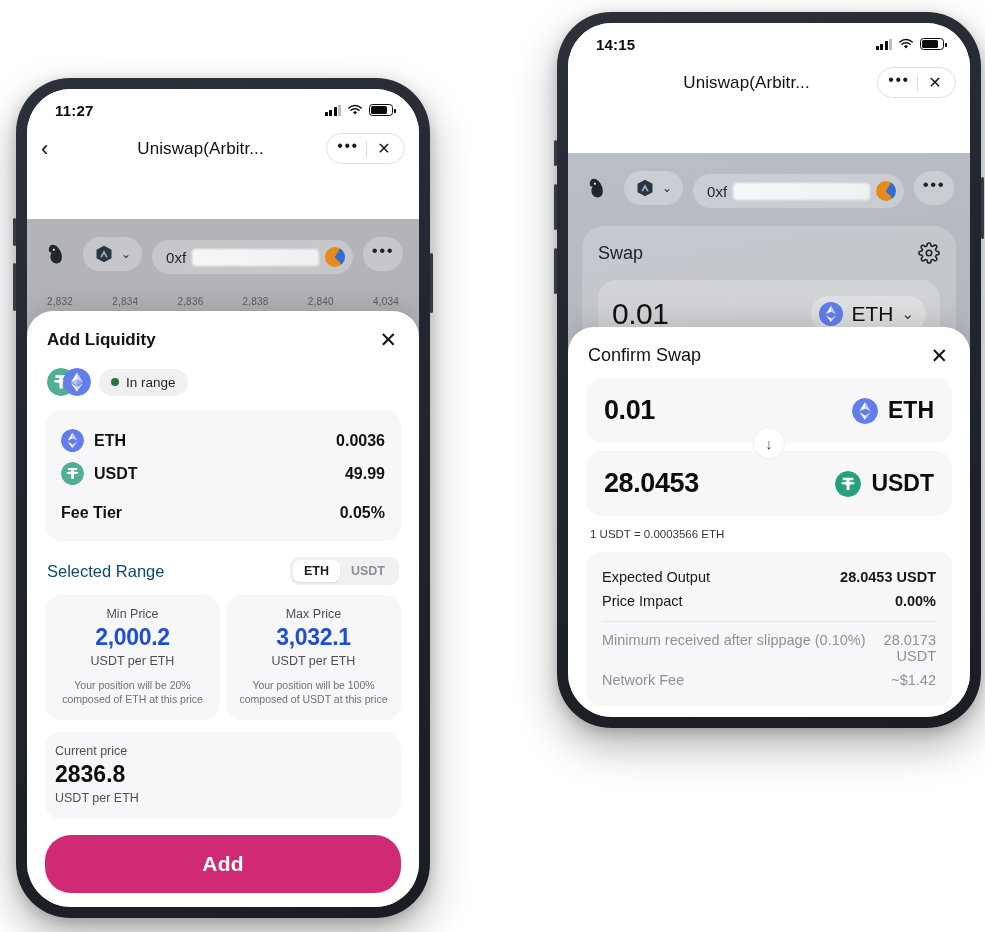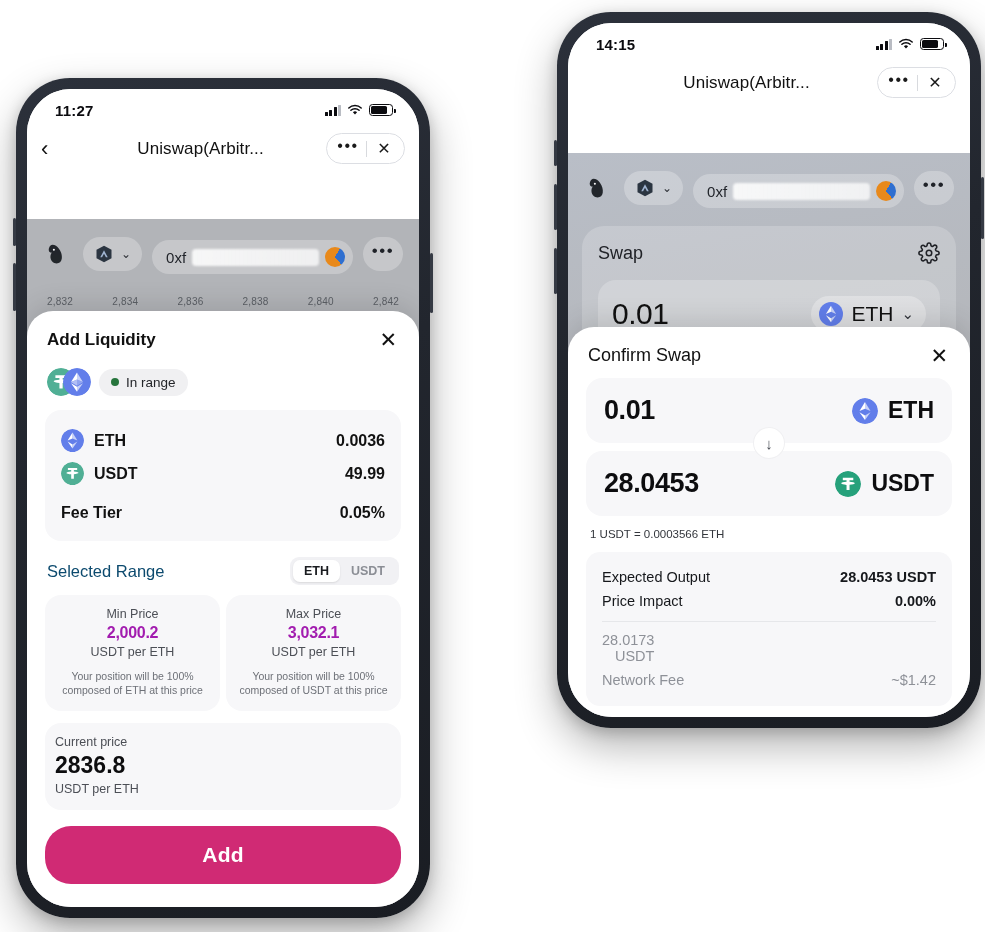--- a/index.html
+++ b/index.html
@@ -194,21 +194,21 @@
   .toggle { display:flex; background:#f1f1f4; border-radius: 9px; padding: 3px; }
   .toggle span { font-size: 12.5px; padding: 4px 11px; border-radius: 7px; color:#8b8e95; font-weight:700;}
   .toggle span.on { background:#fff; color:#1a1c20; box-shadow: 0 1px 2px rgba(0,0,0,.10); }
 
   .range-grid { display:flex; gap: 6px; }
   .range-card {
     flex:1; background:#f7f7f9; border-radius: 16px;
     padding: 12px 10px 14px 10px; text-align:center;
   }
   .range-card .rlbl { font-size: 12.5px; color:#4c4f56; }
-  .range-card .rval { font-size: 16px; font-weight: 700; color:#a21caf; margin: 3px 0 3px 0; letter-spacing:-.3px;text-align:center;}
+  .range-card .rval { font-size: 23px; font-weight: 700; color:#1d4ed8; margin: 3px 0 3px 0; letter-spacing:-.3px;text-align:center;}
   .range-card .runit { font-size: 12.5px; color:#4c4f56; }
   .range-card .rnote { font-size: 10.5px; color:#6d7077; line-height: 1.35; margin-top: 10px; }
 
   .cur-card { background:#f7f7f9; border-radius: 16px; padding: 12px 10px 14px 10px; text-align:left; margin-top: 12px; }
   .cur-card .clbl { font-size: 12.5px; color:#4c4f56; }
   .cur-card .cval { font-size: 23px; font-weight: 700; color:#0d0d0f; margin: 3px 0 3px 0; }
   .cur-card .cunit { font-size: 12.5px; color:#4c4f56; }
 
   .cta {
     display:block; width:100%; border:none; cursor:pointer;
@@ -320,21 +320,21 @@
           </div>
           <div class="more-pill">•••</div>
         </div>
         <div class="chart-strip">
           <div class="chart-axis">
             <span>2,832</span>
             <span>2,834</span>
             <span>2,836</span>
             <span>2,838</span>
             <span>2,840</span>
-            <span>2,842</span>
+            <span>4,034</span>
           </div>
         </div>
       </div>
 
       <div class="sheet" style="top:222px;">
         <div class="sheet-head">
           <div class="sheet-title">Add Liquidity</div>
           <div class="sheet-close">✕</div>
         </div>
 
@@ -396,21 +396,21 @@
             <span class="on">ETH</span>
             <span>USDT</span>
           </div>
         </div>
 
         <div class="range-grid">
           <div class="range-card">
             <div class="rlbl">Min Price</div>
             <div class="rval">2,000.2</div>
             <div class="runit">USDT per ETH</div>
-            <div class="rnote">Your position will be 100% composed of ETH at this price</div>
+            <div class="rnote">Your position will be 20% composed of ETH at this price</div>
           </div>
           <div class="range-card">
             <div class="rlbl">Max Price</div>
             <div class="rval">3,032.1</div>
             <div class="runit">USDT per ETH</div>
             <div class="rnote">Your position will be 100% composed of USDT at this price</div>
           </div>
         </div>
 
         <div class="cur-card">
@@ -554,20 +554,21 @@
           <div class="drow">
             <span class="dl">Expected Output</span>
             <span class="dv">28.0453 USDT</span>
           </div>
           <div class="drow">
             <span class="dl">Price Impact</span>
             <span class="dv">0.00%</span>
           </div>
           <div class="ddiv"></div>
           <div class="drow muted">
+            <span class="dl">Minimum received after slippage (0.10%)</span>
             <span class="dv">28.0173
 USDT</span>
           </div>
           <div class="drow muted">
             <span class="dl">Network Fee</span>
             <span class="dv">~$1.42</span>
           </div>
         </div>
 
 

